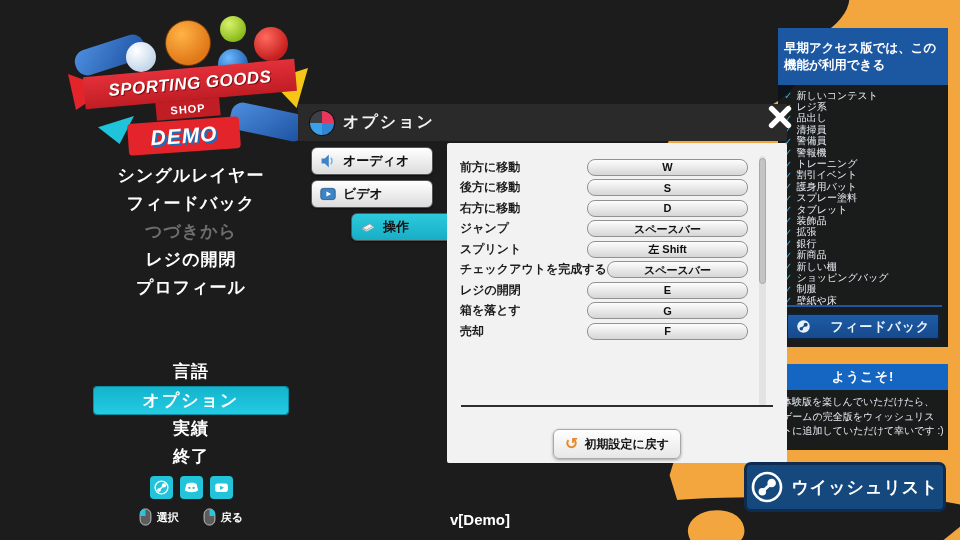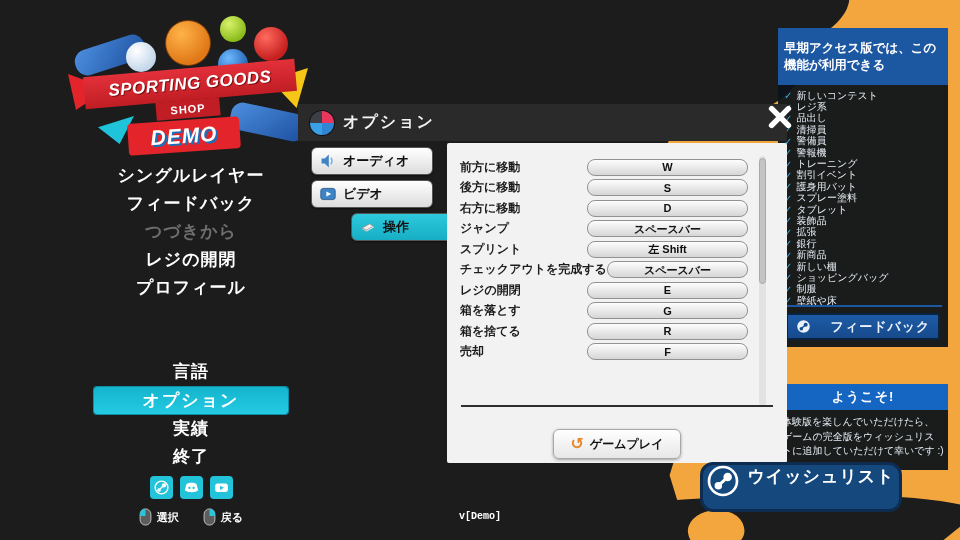--- a/index.html
+++ b/index.html
@@ -85,29 +85,29 @@
   .features-panel { position:absolute; left:778px; top:28px; width:170px; height:319px; background:rgba(12,19,27,0.94); z-index:4; }
   .fp-header { background:#1c57a2; color:#fff; font-size:12.5px; font-weight:bold; line-height:1.32; padding:12px 6px; }
   .feat-list { list-style:none; padding:5px 0 0 6px; }
   .feat { display:flex; align-items:center; height:11.4px; gap:4px; color:#e8eef5; font-size:10px; white-space:nowrap; }
   .check { color:#35aee0; font-weight:bold; font-size:10px; }
   .fp-divider { position:absolute; left:6px; right:6px; top:277px; height:2px; background:#1c57a2; }
   .feedback-btn { position:absolute; left:8px; right:8px; top:285px; height:27px; background:linear-gradient(#1d5ba6,#174a8c);
     border:2px solid #0a2440; border-radius:2px; display:flex; align-items:center; justify-content:center; gap:20px;
     color:#eaf2fb; font-size:13px; font-weight:bold; letter-spacing:1px; cursor:pointer; font-family:"Liberation Sans","DejaVu Sans",sans-serif; }
 
-  .welcome-panel { position:absolute; left:778px; top:384px; width:170px; height:86px; background:rgba(12,19,27,0.94); z-index:4; }
+  .welcome-panel { position:absolute; left:778px; top:364px; width:170px; height:86px; background:rgba(12,19,27,0.94); z-index:4; }
   .wp-header { height:26px; background:#1566c2; display:flex; align-items:center; justify-content:center; color:#fff; font-size:13px; font-weight:bold; letter-spacing:1px; }
   .wp-body { padding:5px 4px; font-size:10px; line-height:1.45; color:#e6edf4; }
 
-  .wishlist-btn { position:absolute; left:700px; top:462px; width:202px; height:50px; background:#15497e; border:3px solid #0d2c50; border-radius:13px;
-    display:flex; justify-content:center; gap:8px; color:#fff; font-size:17px; font-weight:bold; letter-spacing:1px; cursor:pointer;
+  .wishlist-btn { position:absolute; left:744px; top:462px; width:202px; height:50px; background:#15497e; border:3px solid #0d2c50; border-radius:7px;
+    display:flex; align-items:center; justify-content:center; gap:8px; color:#fff; font-size:17px; font-weight:bold; letter-spacing:1px; cursor:pointer;
     z-index:6; font-family:"Liberation Sans","DejaVu Sans",sans-serif; }
 
-  .version { position:absolute; left:410px; top:511px; width:140px; text-align:center; color:#fff; font-size:10px; font-weight:bold; z-index:3;font-family:Liberation Mono, monospace; }
+  .version { position:absolute; left:410px; top:511px; width:140px; text-align:center; color:#fff; font-size:15px; font-weight:bold; z-index:3; }
 </style>
 </head>
 <body>
 
 <div id="stage">
 
   <div class="orange-splash"></div>
   <div class="blob blob-top"></div>
   <div class="blob blob-top2"></div>
   <div class="blob blob-bottom"></div>
@@ -249,34 +249,30 @@
       </div>
       <div class="brow">
         <span class="blabel">レジの開閉</span>
         <button class="bkey">E</button>
       </div>
       <div class="brow">
         <span class="blabel">箱を落とす</span>
         <button class="bkey">G</button>
       </div>
       <div class="brow">
-        <span class="blabel">箱を捨てる</span>
-        <button class="bkey">R</button>
-      </div>
-      <div class="brow">
         <span class="blabel">売却</span>
         <button class="bkey">F</button>
       </div>
     </div>
     <div class="sb-track"></div>
     <div class="sb-thumb"></div>
     <div class="hdivider"></div>
     <button class="reset-btn">
       <span class="undo-glyph">↺</span>
-      <span>ゲームプレイ</span>
+      <span>初期設定に戻す</span>
     </button>
   </div>
 
   <aside class="features-panel">
     <div class="fp-header">早期アクセス版では、この機能が利用できる</div>
     <ul class="feat-list">
       <li class="feat">
           <span class="check">✓</span>
           <span>新しいコンテスト</span>
         </li>

